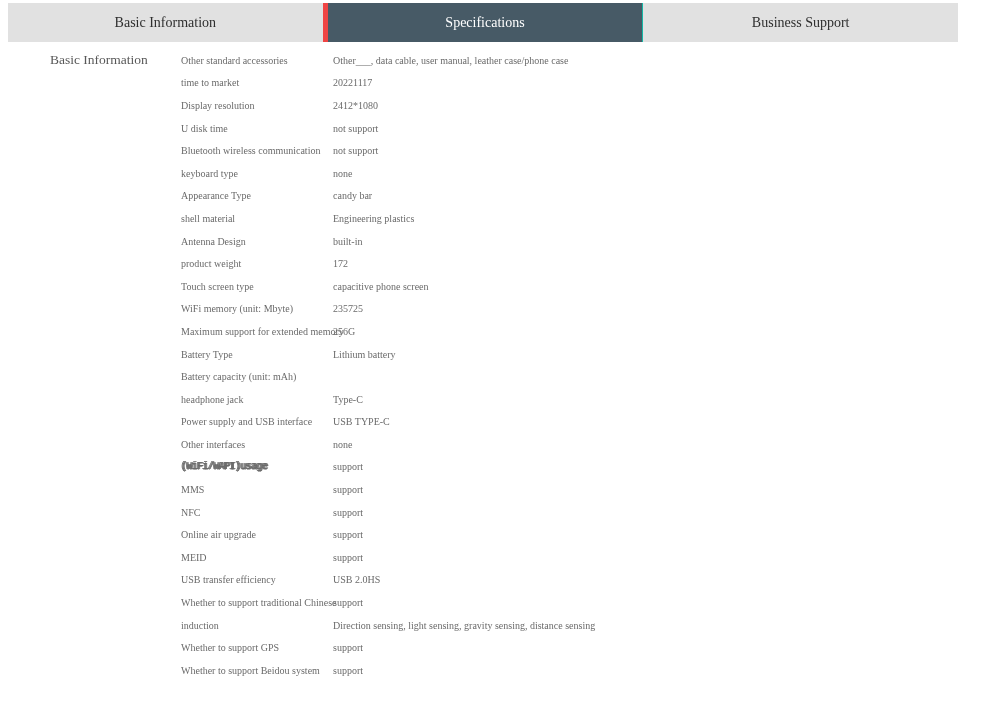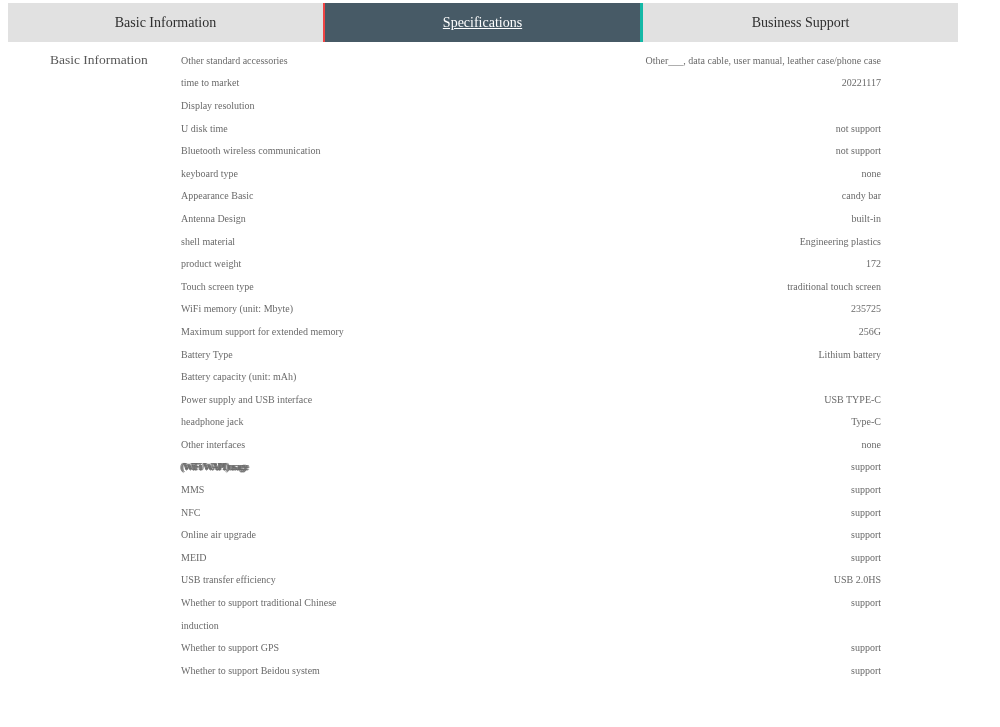--- a/index.html
+++ b/index.html
@@ -17,44 +17,44 @@
     background:#ffffff;
     font-family:"Liberation Serif", serif;
   }
   .tabbar{
     position:absolute;left:8px;top:3px;width:950px;height:39px;
     display:flex;background:var(--tab-bar-bg);
   }
   .tab{
     flex:1 1 0;display:flex;align-items:center;justify-content:center;
     font-size:14px;color:var(--tab-text);cursor:pointer;
-    border-left:3px solid #14b8a6;
+    border-left:1px solid #14b8a6;
   }
   .tab:first-child{border-left:none;}
   .tab.active{
     background:var(--active-tab-bg);color:var(--active-tab-text);
-    border-left:2px solid #ef4444;
-    text-decoration:underline;
+    border-left:5px solid #ef4444;
   }
   .side-heading{
     position:absolute;left:50px;top:52px;
     font-size:13.5px;color:var(--heading-text);
   }
   .rows{
     position:absolute;left:181px;top:49px;width:700px;
   }
   .row{
     display:flex;height:22.6px;align-items:center;
     font-size:10px;color:var(--body-text);white-space:nowrap;
   }
   .row .label{flex:0 0 152px;width:152px;overflow:visible;}
-  .row .value{flex:1 1 auto;text-align:right;}
+  .row .value{flex:1 1 auto;}
   .label.garbled{
     letter-spacing:-0.6px;
     text-shadow:1px 0 0 var(--body-text), -1px 0 0 var(--body-text), 0 1px 0 #9a9a9a;
+    font-family:Liberation Mono, monospace;
   }
 </style>
 </head>
 <body>
 
 <div class="tabbar" id="tabbar">
     <div class="tab">Basic Information</div>
     <div class="tab active">Specifications</div>
     <div class="tab">Business Support</div>
   </div>
@@ -65,75 +65,76 @@
     <div class="row">
       <span class="label">Other standard accessories</span>
       <span class="value">Other___, data cable, user manual, leather case/phone case</span>
     </div>
     <div class="row">
       <span class="label">time to market</span>
       <span class="value">20221117</span>
     </div>
     <div class="row">
       <span class="label">Display resolution</span>
+      <span class="value">2412*1080</span>
     </div>
     <div class="row">
       <span class="label">U disk time</span>
       <span class="value">not support</span>
     </div>
     <div class="row">
       <span class="label">Bluetooth wireless communication</span>
       <span class="value">not support</span>
     </div>
     <div class="row">
       <span class="label">keyboard type</span>
       <span class="value">none</span>
     </div>
     <div class="row">
-      <span class="label">Appearance Basic</span>
+      <span class="label">Appearance Type</span>
       <span class="value">candy bar</span>
+    </div>
+    <div class="row">
+      <span class="label">shell material</span>
+      <span class="value">Engineering plastics</span>
     </div>
     <div class="row">
       <span class="label">Antenna Design</span>
       <span class="value">built-in</span>
-    </div>
-    <div class="row">
-      <span class="label">shell material</span>
-      <span class="value">Engineering plastics</span>
     </div>
     <div class="row">
       <span class="label">product weight</span>
       <span class="value">172</span>
     </div>
     <div class="row">
       <span class="label">Touch screen type</span>
-      <span class="value">traditional touch screen</span>
+      <span class="value">capacitive phone screen</span>
     </div>
     <div class="row">
       <span class="label">WiFi memory (unit: Mbyte)</span>
       <span class="value">235725</span>
     </div>
     <div class="row">
       <span class="label">Maximum support for extended memory</span>
       <span class="value">256G</span>
     </div>
     <div class="row">
       <span class="label">Battery Type</span>
       <span class="value">Lithium battery</span>
     </div>
     <div class="row">
       <span class="label">Battery capacity (unit: mAh)</span>
     </div>
     <div class="row">
+      <span class="label">headphone jack</span>
+      <span class="value">Type-C</span>
+    </div>
+    <div class="row">
       <span class="label">Power supply and USB interface</span>
       <span class="value">USB TYPE-C</span>
-    </div>
-    <div class="row">
-      <span class="label">headphone jack</span>
-      <span class="value">Type-C</span>
     </div>
     <div class="row">
       <span class="label">Other interfaces</span>
       <span class="value">none</span>
     </div>
     <div class="row">
       <span class="label garbled">(WiFi/WAPI)usage</span>
       <span class="value">support</span>
     </div>
     <div class="row">
@@ -155,20 +156,21 @@
     <div class="row">
       <span class="label">USB transfer efficiency</span>
       <span class="value">USB 2.0HS</span>
     </div>
     <div class="row">
       <span class="label">Whether to support traditional Chinese</span>
       <span class="value">support</span>
     </div>
     <div class="row">
       <span class="label">induction</span>
+      <span class="value">Direction sensing, light sensing, gravity sensing, distance sensing</span>
     </div>
     <div class="row">
       <span class="label">Whether to support GPS</span>
       <span class="value">support</span>
     </div>
     <div class="row">
       <span class="label">Whether to support Beidou system</span>
       <span class="value">support</span>
     </div>
   </div>

